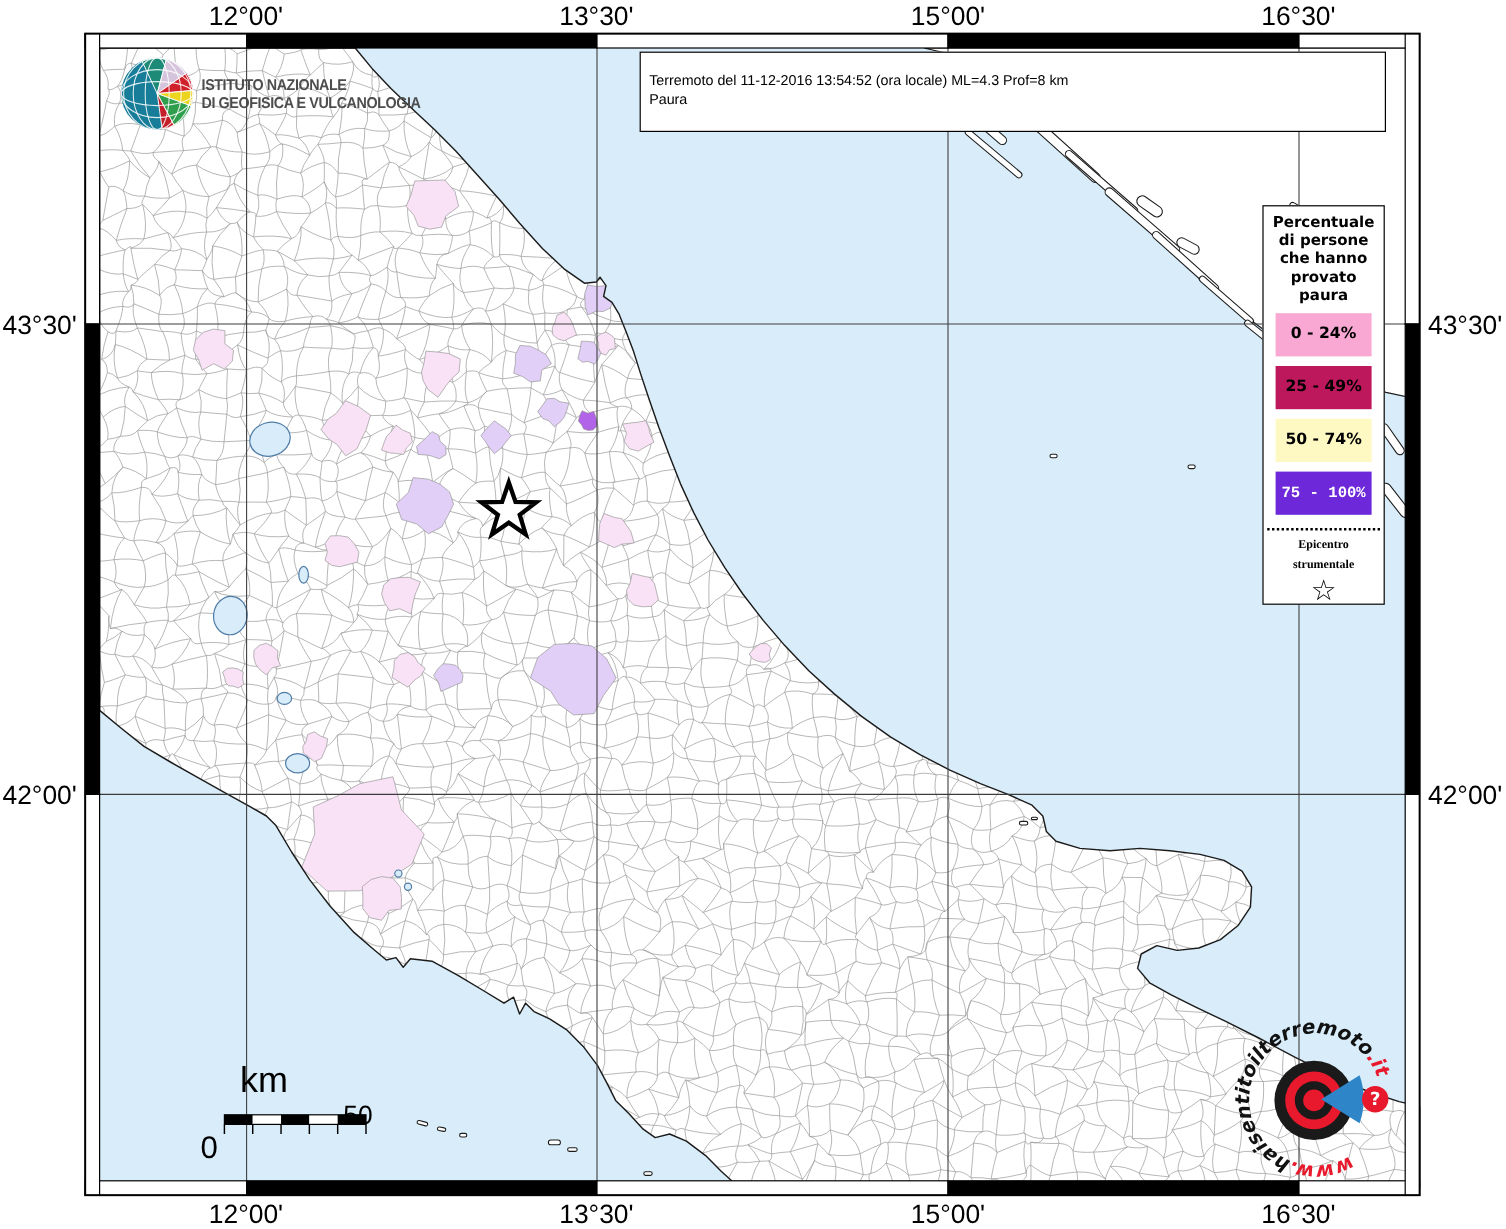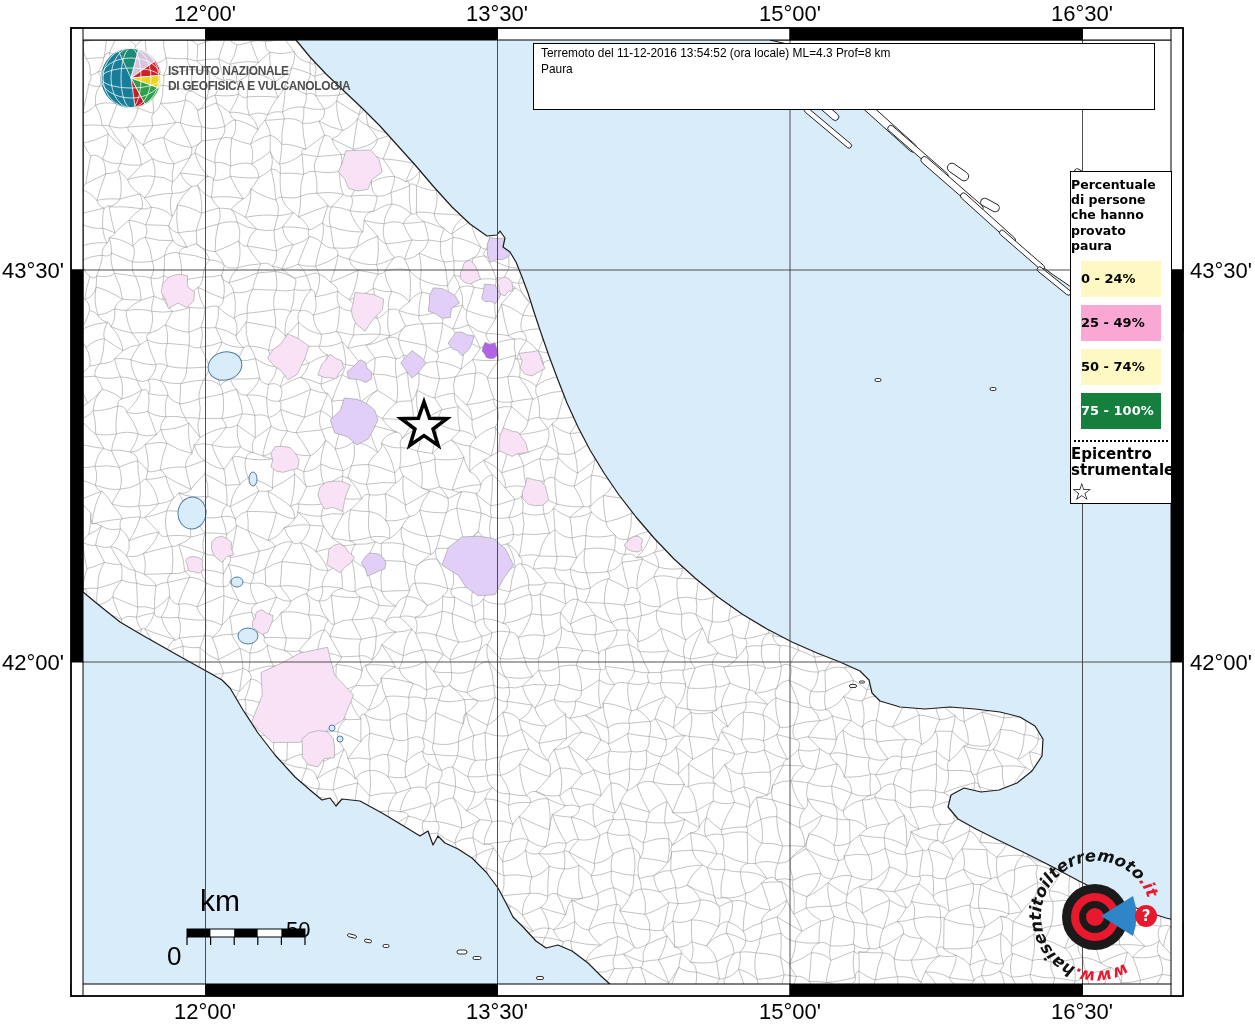--- a/index.html
+++ b/index.html
@@ -5,32 +5,32 @@
   html,body{margin:0;padding:0;background:#ffffff;}
   .stage{position:relative;width:1255px;height:1024px;background:#ffffff;overflow:hidden;
          font-family:"Liberation Sans",sans-serif;}
   .stage svg{position:absolute;left:0;top:0;}
   .axis-lab{position:absolute;font-size:22px;color:#000;white-space:nowrap;}
   .axis-top{top:1px;width:130px;text-align:center;}
   .axis-bottom{top:999px;width:130px;text-align:center;}
   .axis-left{left:0;width:64px;text-align:right;}
   .axis-right{left:1190px;text-align:left;}
   .title-box{position:absolute;left:533px;top:43px;width:622px;height:67px;box-sizing:border-box;
-             background:#fff;border:1.3px solid #000;padding:2px 0 0 7px;
+             background:#fff;border:1.3px solid #000;padding:16px 0 0 7px;
              font-size:11.9px;line-height:15.9px;color:#000;white-space:nowrap;overflow:hidden;}
   .ingv-text{position:absolute;left:168px;top:63px;color:#4d4d4d;font-weight:bold;
              font-size:13px;line-height:15px;letter-spacing:-0.4px;transform:scaleX(.92);
              transform-origin:left top;white-space:nowrap;}
   .legend{position:absolute;left:1052px;top:171px;width:102px;height:333px;box-sizing:border-box;
-          background:#fff;border:1.5px solid #000;
-          font-family:"DejaVu Sans",sans-serif;font-weight:bold;color:#000;margin-left:18px;}
+          background:#fff;border:1.5px solid #000;text-align:center;
+          font-family:"DejaVu Sans",sans-serif;font-weight:bold;color:#000;}
   .legend-title{font-size:12.5px;line-height:15.2px;padding-top:5px;white-space:pre-line;}
   .swatch{width:80px;height:36px;margin:8px auto 0;font-size:13px;line-height:36px;}
   .legend-sep{margin:11px 3px 0;border-top:2px dotted #000;height:0;}
-  .legend-epi{font-size:15px;line-height:15.5px;padding-top:5px;white-space:pre-line;}
+  .legend-epi{font-size:10px;line-height:15.5px;padding-top:5px;white-space:pre-line;font-family:Liberation Serif, serif;}
   .legend-star{font-size:24px;line-height:26px;padding-top:1px;font-weight:normal;}
   .sb-lab{position:absolute;text-align:left;color:#000;}
   .sb-km{left:200px;top:884px;width:90px;font-size:30px;}
   .sb-0{left:167px;top:941px;width:40px;font-size:26px;}
   .sb-50{left:286px;top:917px;width:40px;font-size:22px;}
 </style>
 </head>
 <body>
 
 <div class="stage">
@@ -209,24 +209,24 @@
     <div>Terremoto del 11-12-2016 13:54:52 (ora locale) ML=4.3 Prof=8 km</div>
     <div>Paura</div>
   </div>
 
   <div class="legend">
     <div class="legend-title">Percentuale
 di persone
 che hanno
 provato
 paura</div>
-    <div class="swatch" style="background: #fef9c3; color: rgb(0, 0, 0);">0 - 24%</div>
-    <div class="swatch" style="background: #f9a8d4; color: rgb(0, 0, 0);">25 - 49%</div>
+    <div class="swatch" style="background: #f9a8d4; color: rgb(0, 0, 0);">0 - 24%</div>
+    <div class="swatch" style="background: #be185d; color: rgb(0, 0, 0);">25 - 49%</div>
     <div class="swatch" style="background: #fef9c3; color: rgb(0, 0, 0);">50 - 74%</div>
-    <div class="swatch" style="background: #15803d; color: rgb(255, 255, 255);">75 - 100%</div>
+    <div class="swatch" style="background: #6d28d9; color: rgb(255, 255, 255); font-family: Liberation Mono, monospace;">75 - 100%</div>
     <div class="legend-sep"></div>
     <div class="legend-epi">Epicentro
 strumentale</div>
     <div class="legend-star">☆</div>
   </div>
 
   <div class="sb-lab sb-km">km</div>
   <div class="sb-lab sb-0">0</div>
   <div class="sb-lab sb-50">50</div>
 </div>

